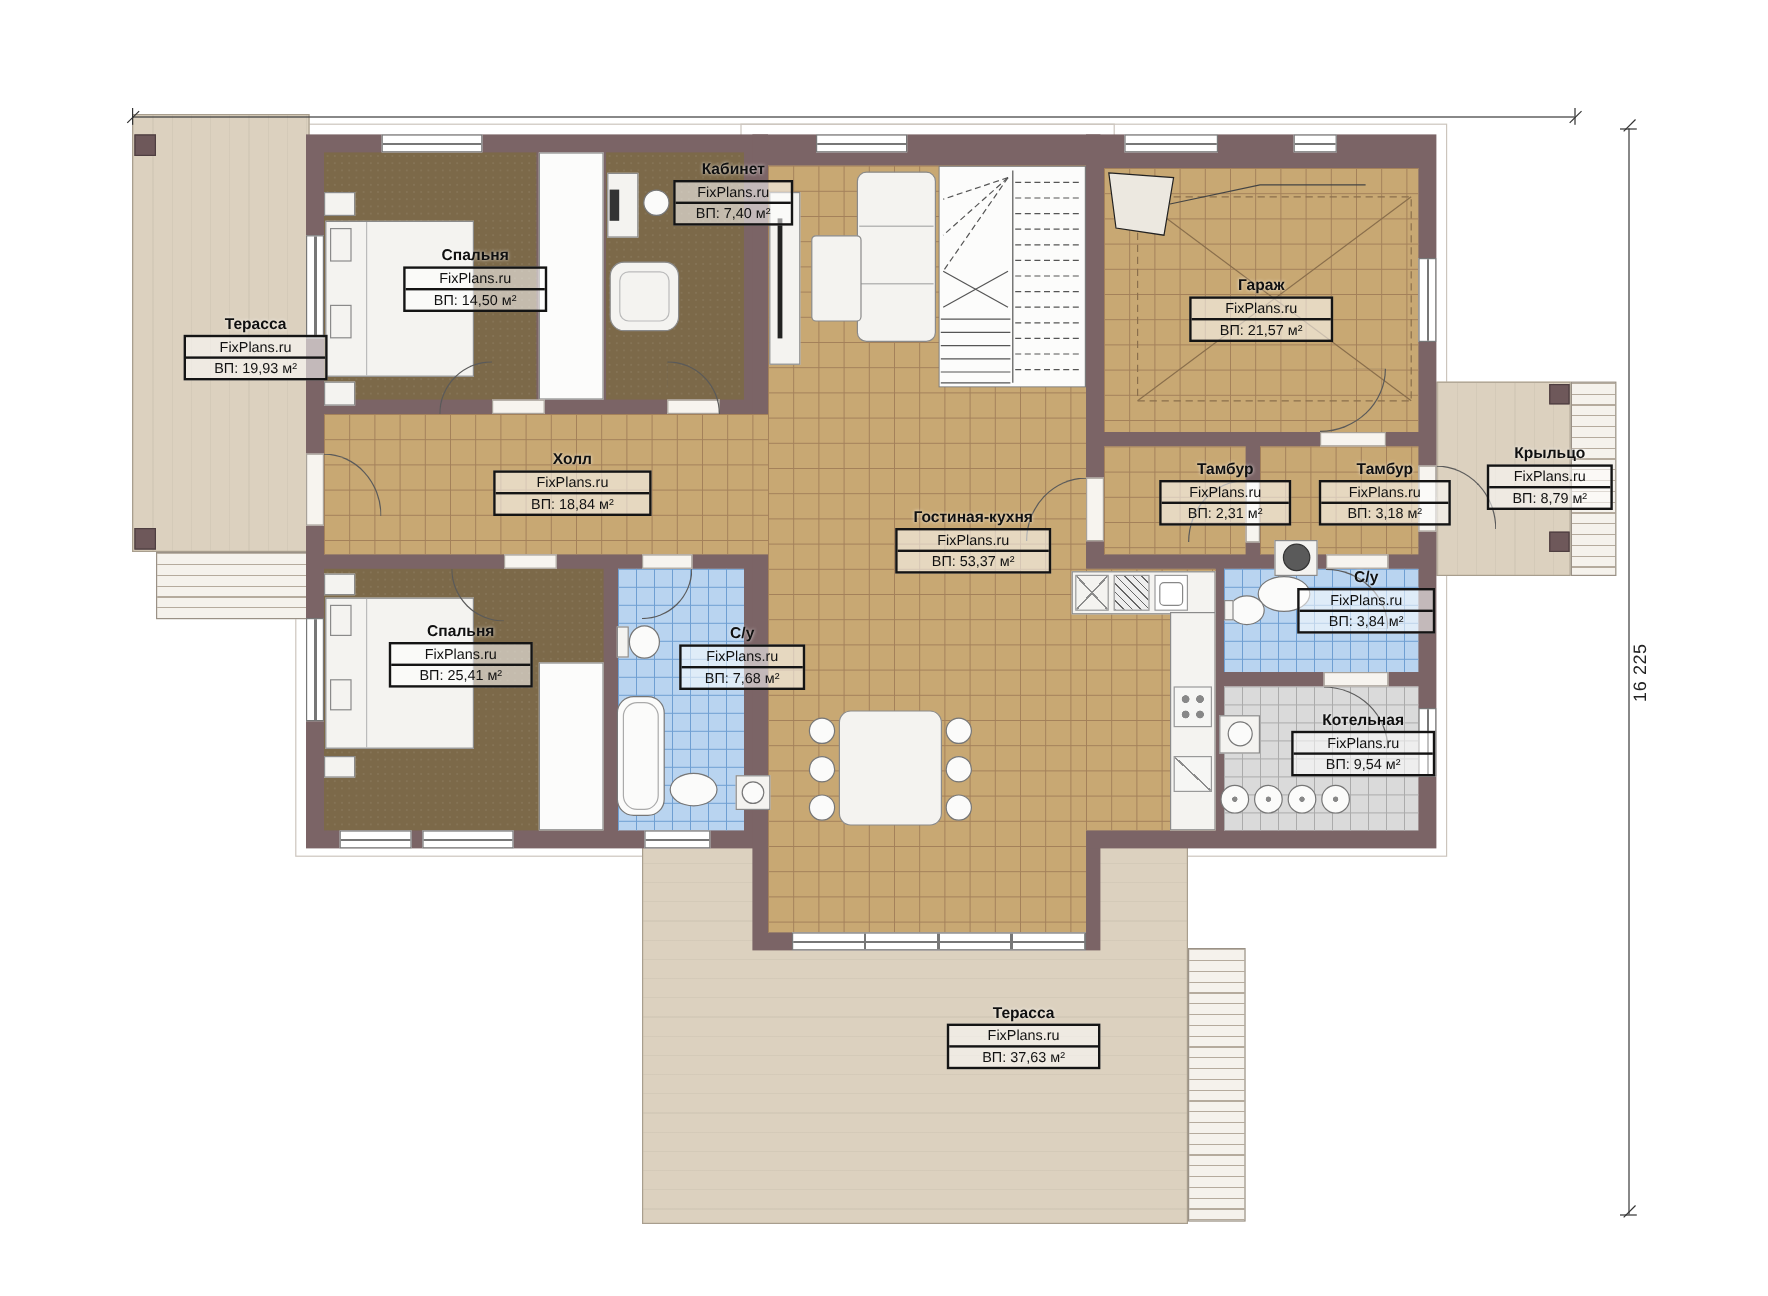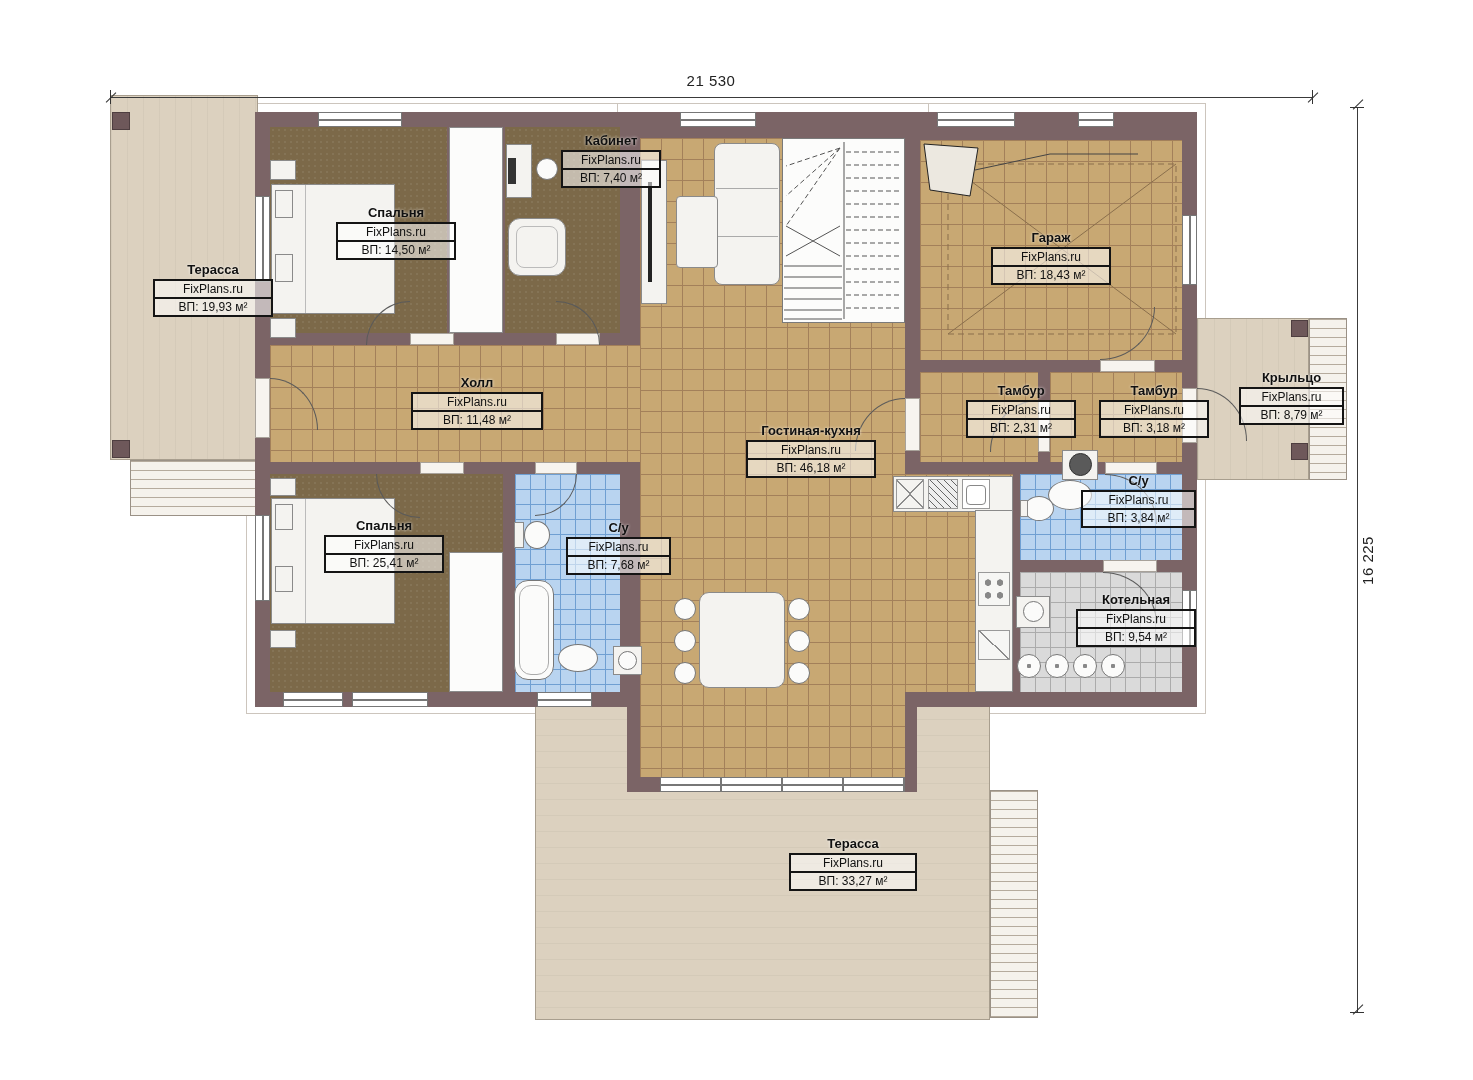--- a/index.html
+++ b/index.html
@@ -261,35 +261,35 @@
     <div class="rname">Кабинет</div>
     <div class="label-box">
         <div class="wm">FixPlans.ru</div>
     <div class="area">ВП: 7,40 м²</div>
       </div>
   </div>
   <div class="room-label" style="left:950px;top:230px;width:120px;">
     <div class="rname">Гараж</div>
     <div class="label-box">
         <div class="wm">FixPlans.ru</div>
-    <div class="area">ВП: 18,43 м²</div>
+    <div class="area">ВП: 21,57 м²</div>
       </div>
   </div>
   <div class="room-label" style="left:370px;top:375px;width:132px;">
     <div class="rname">Холл</div>
     <div class="label-box">
         <div class="wm">FixPlans.ru</div>
-    <div class="area">ВП: 11,48 м²</div>
+    <div class="area">ВП: 18,84 м²</div>
       </div>
   </div>
   <div class="room-label" style="left:705px;top:423px;width:130px;">
     <div class="rname">Гостиная-кухня</div>
     <div class="label-box">
         <div class="wm">FixPlans.ru</div>
-    <div class="area">ВП: 46,18 м²</div>
+    <div class="area">ВП: 53,37 м²</div>
       </div>
   </div>
   <div class="room-label" style="left:925px;top:383px;width:110px;">
     <div class="rname">Тамбур</div>
     <div class="label-box">
         <div class="wm">FixPlans.ru</div>
     <div class="area">ВП: 2,31 м²</div>
       </div>
   </div>
   <div class="room-label" style="left:1058px;top:383px;width:110px;">
@@ -331,30 +331,29 @@
     <div class="rname">Котельная</div>
     <div class="label-box">
         <div class="wm">FixPlans.ru</div>
     <div class="area">ВП: 9,54 м²</div>
       </div>
   </div>
   <div class="room-label" style="left:748px;top:836px;width:128px;">
     <div class="rname">Терасса</div>
     <div class="label-box">
         <div class="wm">FixPlans.ru</div>
-    <div class="area">ВП: 33,27 м²</div>
+    <div class="area">ВП: 37,63 м²</div>
       </div>
   </div>
 
   <div class="abs dimline z6" style="left:110px;top:97px;width:1202px;height:1px;"></div>
   <div class="abs z6" style="left:110px;top:90px;width:1px;height:14px;background:#333;"></div>
   <div class="abs z6" style="left:1312px;top:90px;width:1px;height:14px;background:#333;"></div>
   <div class="abs tick z6" style="left:104px;top:97px;"></div>
   <div class="abs tick z6" style="left:1306px;top:97px;"></div>
-  <div class="abs dimtext z6" style="left:110px;top:72px;width:1202px;text-align:center;">21 530</div>
 
   <div class="abs dimline z6" style="left:1357px;top:107px;width:1px;height:905px;"></div>
   <div class="abs z6" style="left:1350px;top:107px;width:14px;height:1px;background:#333;"></div>
   <div class="abs z6" style="left:1350px;top:1012px;width:14px;height:1px;background:#333;"></div>
   <div class="abs tick z6" style="left:1351px;top:104px;"></div>
   <div class="abs tick z6" style="left:1351px;top:1009px;"></div>
   <div class="abs dimtext z6" style="left:1322px;top:552px;width:90px;text-align:center;transform:rotate(-90deg);transform-origin:center;">16 225</div>
 
 </div>
 

